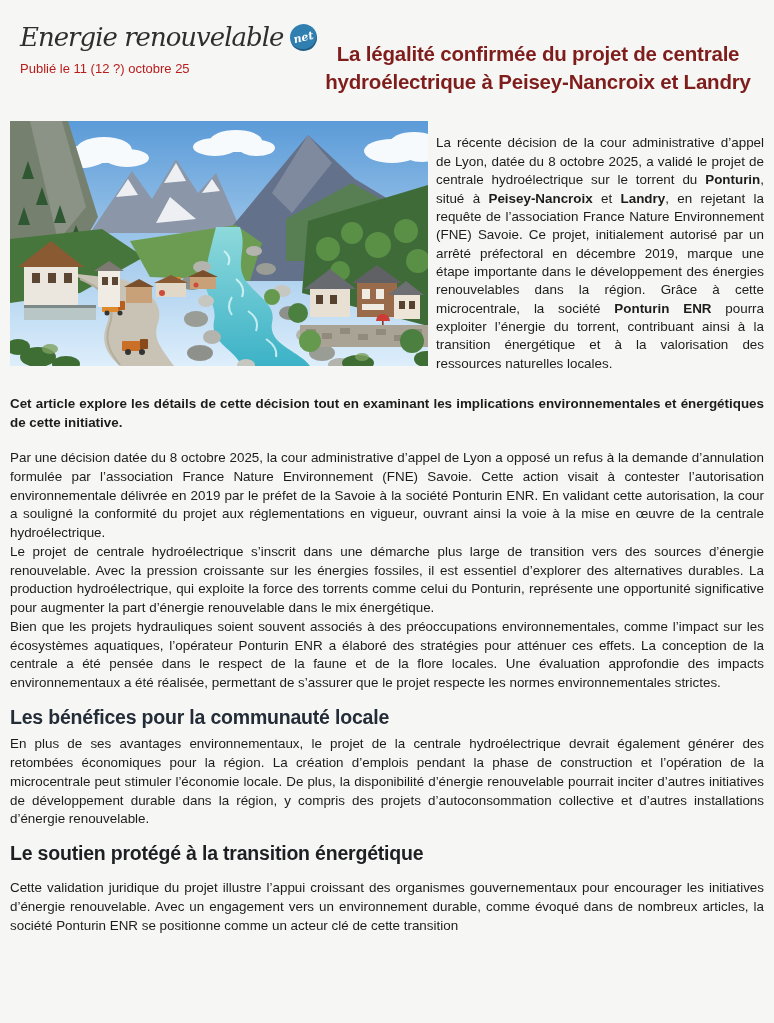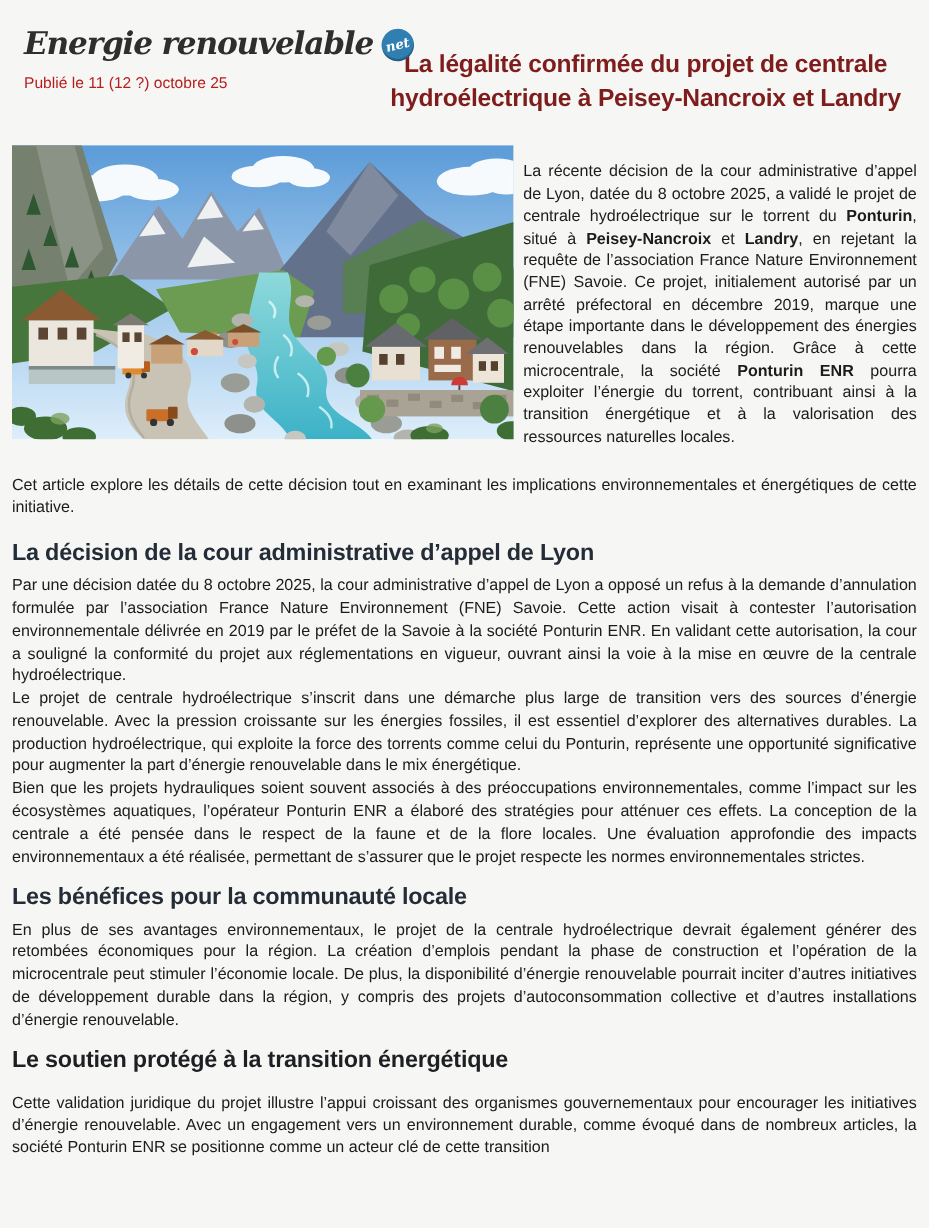--- a/index.html
+++ b/index.html
@@ -9,21 +9,21 @@
     font-family:"Liberation Sans", sans-serif;
     color:#1c1c1c;
   }
   .page{padding:0 10px;}
   
   .header{display:flex;align-items:flex-start;padding-top:22px;}
   .brand{width:278px;flex:none;padding-left:10px;}
   .logo-row{display:flex;align-items:center;gap:7px;}
   .logo-text{
     font-family:"DejaVu Serif", serif;
-    font-style:italic;font-weight:bold;
+    font-style:italic;font-weight:normal;
     font-size:26px;color:#2e2e2e;letter-spacing:-1px;white-space:nowrap;
   }
   .net-badge{
     width:27px;height:27px;border-radius:50%;
     background:#2f7fb0;color:#fff;
     display:flex;align-items:center;justify-content:center;
     font-family:"DejaVu Serif", serif;font-style:italic;font-weight:bold;
     font-size:11px;transform:rotate(-14deg);
     box-shadow:inset 0 -2px 0 rgba(0,0,0,.25);
     flex:none;
@@ -37,21 +37,21 @@
   }
   
   .hero{display:flex;gap:8px;margin-top:11px;justify-content:flex-end;}
   .photo{width:418px;height:245px;flex:none;display:block;}
   .lead{
     flex:1;font-size:13.4px;line-height:1.37;
     text-align:justify;hyphens:auto;-webkit-hyphens:auto;
   }
   .b{font-weight:bold;}
   
-  .intro{margin:9px 0 16px 0;font-size:13.4px;line-height:1.4;text-align:justify;hyphens:auto;}
+  .intro{margin:9px 0 16px 0;font-size:13.4px;line-height:1.4;text-align:justify;hyphens:auto;font-weight:bold;}
   .section h2{
     font-size:19.5px;line-height:1.3;
     color:#242c38;margin:12px 0 5px 0;
     font-weight:bold;letter-spacing:-0.2px;
   }
   .section p{margin:0;font-size:13.4px;line-height:1.4;text-align:justify;hyphens:auto;}
   .section.last h2{color:#1d1f22;}
   .section.last p{margin-top:13px;}
 </style>
 </head>
@@ -242,21 +242,20 @@
           <ellipse cx="352" cy="236" rx="7" ry="4"></ellipse>
       </g>
     </svg>
 
     <p class="lead"><span>La récente décision de la cour administrative d’appel de Lyon, datée du 8 octobre 2025, a validé le projet de centrale hydroélectrique sur le torrent du </span><span class="b">Ponturin</span><span>, situé à </span><span class="b">Peisey-Nancroix</span><span> et </span><span class="b">Landry</span><span>, en rejetant la requête de l’association France Nature Environnement (FNE) Savoie. Ce projet, initialement autorisé par un arrêté préfectoral en décembre 2019, marque une étape importante dans le développement des énergies renouvelables dans la région. Grâce à cette microcentrale, la société </span><span class="b">Ponturin ENR</span><span> pourra exploiter l’énergie du torrent, contribuant ainsi à la transition énergétique et à la valorisation des ressources naturelles locales.</span></p>
   </div>
 
   <p class="intro">Cet article explore les détails de cette décision tout en examinant les implications environnementales et énergétiques de cette initiative.</p>
 
   <div class="section">
-    <h2>La décision de la cour administrative d’appel de Lyon</h2>
     <p>Par une décision datée du 8 octobre 2025, la cour administrative d’appel de Lyon a opposé un refus à la demande d’annulation formulée par l’association France Nature Environnement (FNE) Savoie. Cette action visait à contester l’autorisation environnementale délivrée en 2019 par le préfet de la Savoie à la société Ponturin ENR. En validant cette autorisation, la cour a souligné la conformité du projet aux réglementations en vigueur, ouvrant ainsi la voie à la mise en œuvre de la centrale hydroélectrique.</p>
   </div>
 
   <div class="section">
     <p>Le projet de centrale hydroélectrique s’inscrit dans une démarche plus large de transition vers des sources d’énergie renouvelable. Avec la pression croissante sur les énergies fossiles, il est essentiel d’explorer des alternatives durables. La production hydroélectrique, qui exploite la force des torrents comme celui du Ponturin, représente une opportunité significative pour augmenter la part d’énergie renouvelable dans le mix énergétique.</p>
   </div>
 
   <div class="section">
     <p>Bien que les projets hydrauliques soient souvent associés à des préoccupations environnementales, comme l’impact sur les écosystèmes aquatiques, l’opérateur Ponturin ENR a élaboré des stratégies pour atténuer ces effets. La conception de la centrale a été pensée dans le respect de la faune et de la flore locales. Une évaluation approfondie des impacts environnementaux a été réalisée, permettant de s’assurer que le projet respecte les normes environnementales strictes.</p>
   </div>

